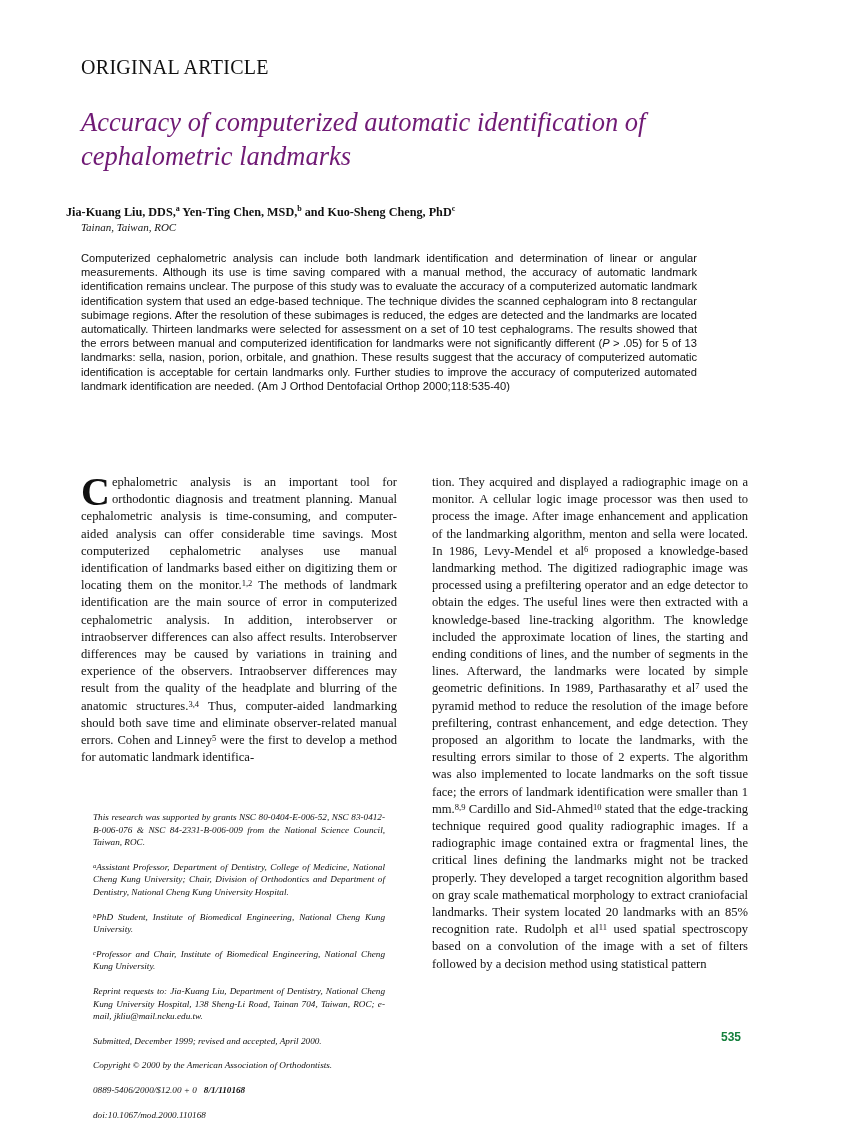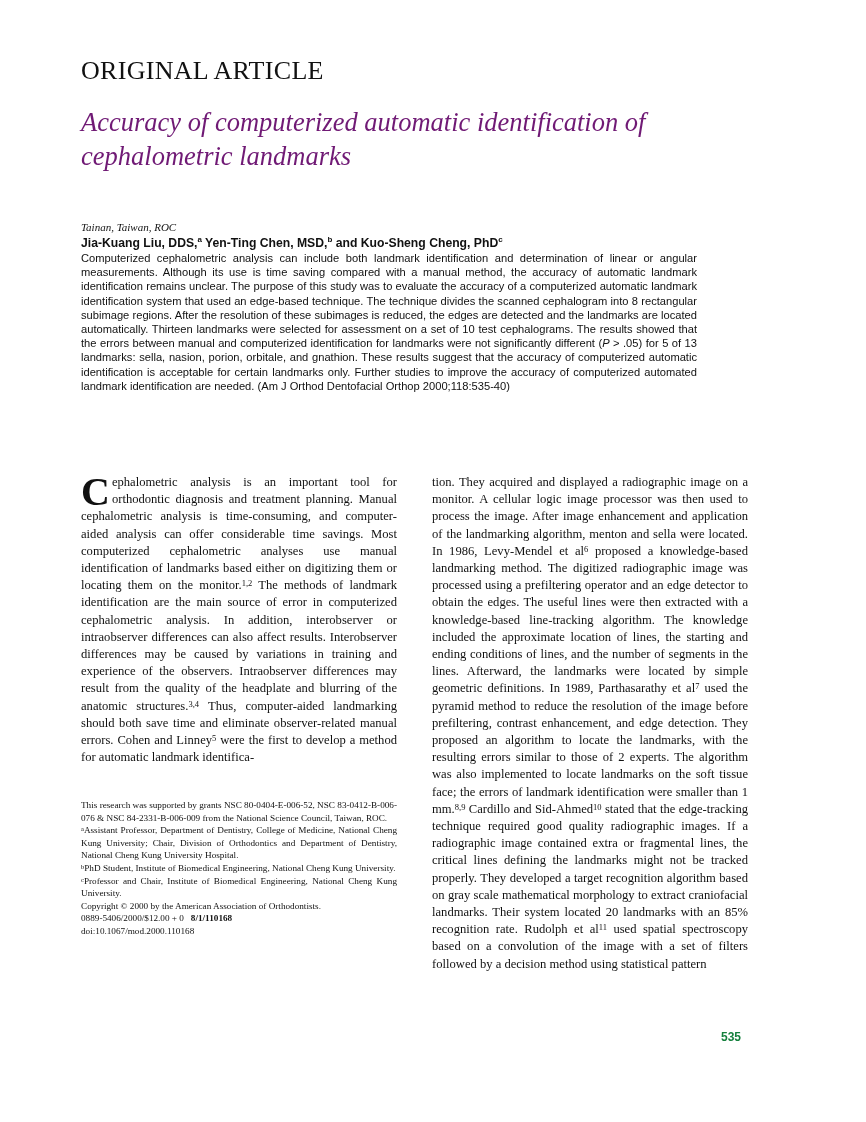--- a/index.html
+++ b/index.html
@@ -1,30 +1,30 @@
 <!DOCTYPE html>
 <html><head>
 <meta charset="utf-8">
 <style>
   html, body { margin:0; padding:0; background:#ffffff; }
   body { width:866px; height:1122px; position:relative; overflow:hidden; color:#111; }
-  .section-label { position:absolute; left:81px; top:56px; font-family:"Liberation Serif", serif; font-size:26px; letter-spacing:0.3px; color:#111; }
+  .section-label { position:absolute; left:81px; top:56px; font-family:"Liberation Serif", serif; font-size:20px; letter-spacing:0.3px; color:#111; }
   .title { position:absolute; left:81px; top:105px; width:620px; font-family:"Liberation Serif", serif; font-style:italic; font-size:26.5px; line-height:34px; color:#701a75; }
-  .authors { position:absolute; left:81px; top:205px; font-family:Liberation Sans, sans-serif; font-weight:bold; font-size:12.2px; color:#111;margin-top:31px; }
+  .authors { position:absolute; left:66px; top:205px; font-family:Liberation Serif, serif; font-weight:bold; font-size:12.2px; color:#111; }
   .authors sup { font-size:8px; font-weight:bold; vertical-align:top; position:relative; top:-1px; }
   .location { position:absolute; left:81px; top:221px; font-family:"Liberation Serif", serif; font-style:italic; font-size:11px; color:#111;text-align:center; }
   .abstract { position:absolute; left:81px; top:251px; width:616px; font-family:"Liberation Sans", sans-serif; font-size:11.15px; line-height:14.2px; text-align:justify; color:#111; }
   .col { position:absolute; top:474px; width:316px; font-family:"Liberation Serif", serif; font-size:12.6px; line-height:17.2px; text-align:justify; color:#111; }
   .col-left { left:81px; }
   .col-right { left:432px; }
   .col p { margin:0; }
   .dropcap { float:left; font-family:"Liberation Serif", serif; font-weight:bold; font-size:40px; line-height:30px; margin:3px 2px 0 0; }
   sup.ref { font-size:8.5px; vertical-align:top; position:relative; top:-2px; }
   .footnotes { position:absolute; left:81px; top:799px; width:316px; font-family:"Liberation Serif", serif; font-size:9.2px; line-height:12.6px; text-align:justify; color:#111; }
-  .footnotes p { margin:0; }
+  .footnotes p { margin:12px;font-style:italic; }
   .footnotes sup { font-size:6.5px; vertical-align:top; position:relative; top:-1px; }
   .fn-bold { font-weight:bold; }
   .page-number { position:absolute; left:721px; top:1030px; font-family:"Liberation Sans", sans-serif; font-weight:bold; font-size:12px; color:#15803d; }
 </style>
 </head>
 <body>
 
 <div class="section-label">ORIGINAL ARTICLE</div>
 
 <div class="title">Accuracy of computerized automatic identification of cephalometric landmarks</div>
@@ -41,20 +41,22 @@
 
 <div class="col col-left">
   <p><span class="dropcap">C</span><span>ephalometric analysis is an important tool for orthodontic diagnosis and treatment planning. Manual cephalometric analysis is time-consuming, and computer-aided analysis can offer considerable time savings. Most computerized cephalometric analyses use manual identification of landmarks based either on digitizing them or locating them on the monitor.</span><sup class="ref">1,2</sup><span> The methods of landmark identification are the main source of error in computerized cephalometric analysis. In addition, interobserver or intraobserver differences can also affect results. Interobserver differences may be caused by variations in training and experience of the observers. Intraobserver differences may result from the quality of the headplate and blurring of the anatomic structures.</span><sup class="ref">3,4</sup><span> Thus, computer-aided landmarking should both save time and eliminate observer-related manual errors. Cohen and Linney</span><sup class="ref">5</sup><span> were the first to develop a method for automatic landmark identifica-</span></p>
 </div>
 
 <div class="footnotes">
   <p>This research was supported by grants NSC 80-0404-E-006-52, NSC 83-0412-B-006-076 &amp; NSC 84-2331-B-006-009 from the National Science Council, Taiwan, ROC.</p>
   <p><sup>a</sup><span>Assistant Professor, Department of Dentistry, College of Medicine, National Cheng Kung University; Chair, Division of Orthodontics and Department of Dentistry, National Cheng Kung University Hospital.</span></p>
   <p><sup>b</sup><span>PhD Student, Institute of Biomedical Engineering, National Cheng Kung University.</span></p>
   <p><sup>c</sup><span>Professor and Chair, Institute of Biomedical Engineering, National Cheng Kung University.</span></p>
+  <p>Reprint requests to: Jia-Kuang Liu, Department of Dentistry, National Cheng Kung University Hospital, 138 Sheng-Li Road, Tainan 704, Taiwan, ROC; e-mail, jkliu@mail.ncku.edu.tw.</p>
+  <p>Submitted, December 1999; revised and accepted, April 2000.</p>
   <p>Copyright © 2000 by the American Association of Orthodontists.</p>
   <p><span>0889-5406/2000/$12.00 + 0</span>&nbsp;&nbsp;&nbsp;<span class="fn-bold">8/1/110168</span></p>
   <p>doi:10.1067/mod.2000.110168</p>
 </div>
 
 <div class="col col-right">
   <p><span>tion. They acquired and displayed a radiographic image on a monitor. A cellular logic image processor was then used to process the image. After image enhancement and application of the landmarking algorithm, menton and sella were located. In 1986, Levy-Mendel et al</span><sup class="ref">6</sup><span> proposed a knowledge-based landmarking method. The digitized radiographic image was processed using a prefiltering operator and an edge detector to obtain the edges. The useful lines were then extracted with a knowledge-based line-tracking algorithm. The knowledge included the approximate location of lines, the starting and ending conditions of lines, and the number of segments in the lines. Afterward, the landmarks were located by simple geometric definitions. In 1989, Parthasarathy et al</span><sup class="ref">7</sup><span> used the pyramid method to reduce the resolution of the image before prefiltering, contrast enhancement, and edge detection. They proposed an algorithm to locate the landmarks, with the resulting errors similar to those of 2 experts. The algorithm was also implemented to locate landmarks on the soft tissue face; the errors of landmark identification were smaller than 1 mm.</span><sup class="ref">8,9</sup><span> Cardillo and Sid-Ahmed</span><sup class="ref">10</sup><span> stated that the edge-tracking technique required good quality radiographic images. If a radiographic image contained extra or fragmental lines, the critical lines defining the landmarks might not be tracked properly. They developed a target recognition algorithm based on gray scale mathematical morphology to extract craniofacial landmarks. Their system located 20 landmarks with an 85% recognition rate. Rudolph et al</span><sup class="ref">11</sup><span> used spatial spectroscopy based on a convolution of the image with a set of filters followed by a decision method using statistical pattern</span></p>
 </div>
 
 <div class="page-number">535</div>

